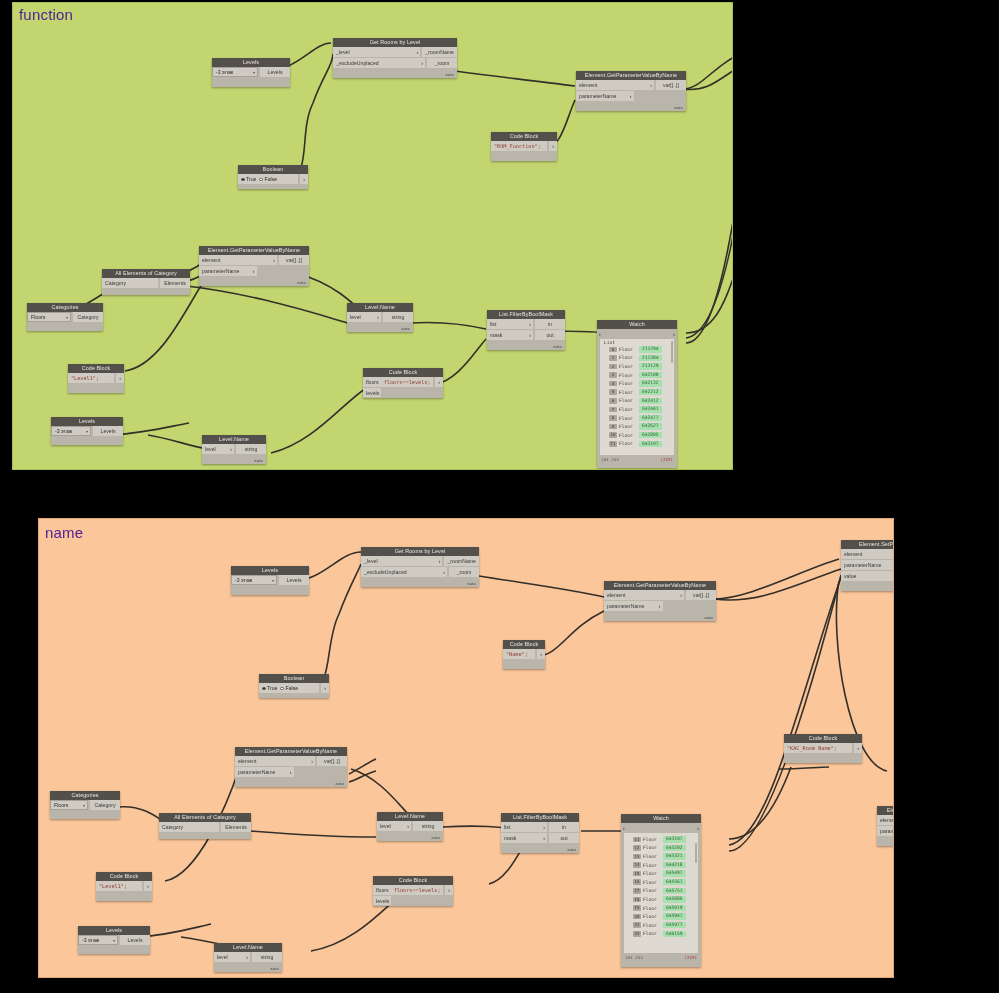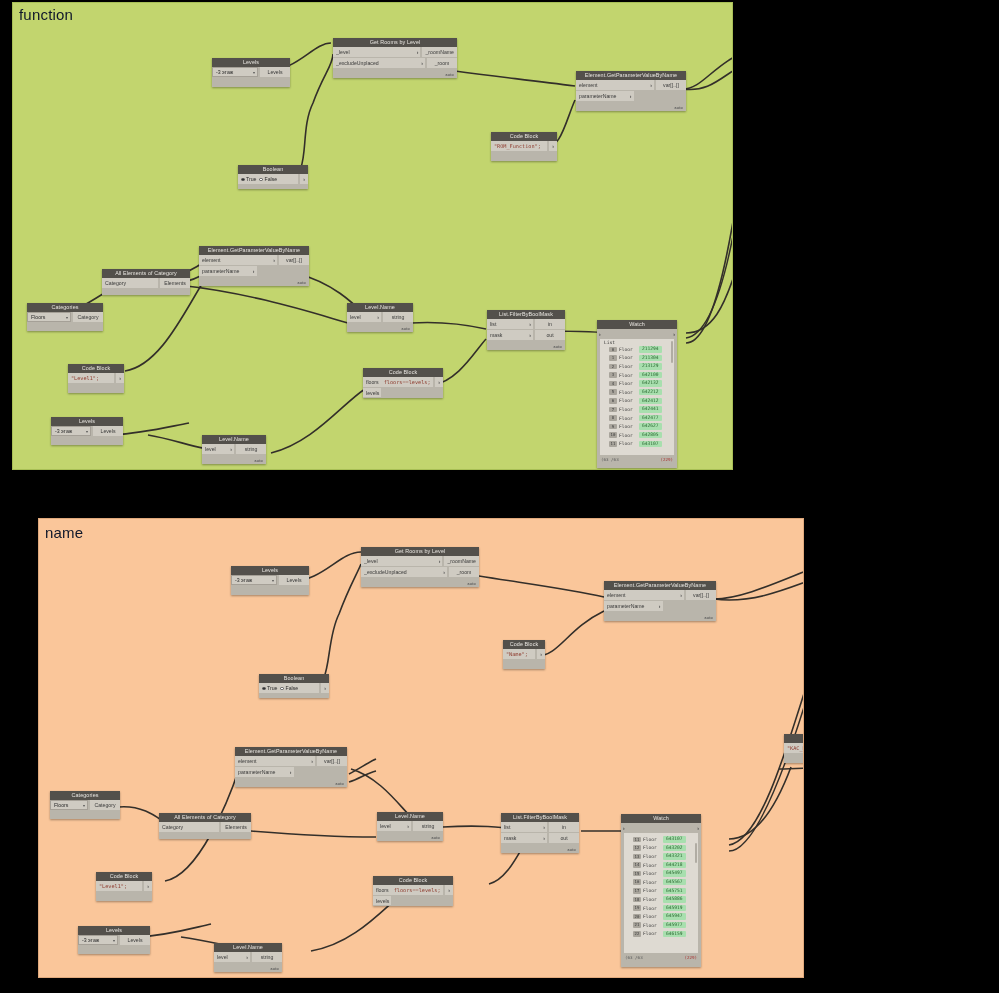--- a/index.html
+++ b/index.html
@@ -11,26 +11,26 @@
     font-family: "Liberation Sans", sans-serif;
   }
   #canvas { position: relative; width: 999px; height: 993px; background: #000; }
 
   .group {
     position: absolute;
     border: 1px solid #7a8f3a;
     overflow: hidden;
   }
   #group-function { left: 12px; top: 2px; width: 721px; height: 468px; background: #c2d56e; border-color:#a8bf56; }
-  #group-name { left: 38px; top: 518px; width: 766px; height: 460px; background: #fac69a; border-color:#e0a97c; }
+  #group-name { left: 38px; top: 518px; width: 856px; height: 460px; background: #fac69a; border-color:#e0a97c; }
 
   .group-title {
     position: absolute;
     font-size: 15px;
-    color: #0f172a;
+    color: #4c1d95;
     font-family: "Liberation Sans", sans-serif;
     letter-spacing: .2px;
     white-space: nowrap;
   }
 
   
   .node {
     position: absolute;
     background: #b9b5ab;
     box-shadow: 0 1px 2px rgba(0,0,0,.35);

